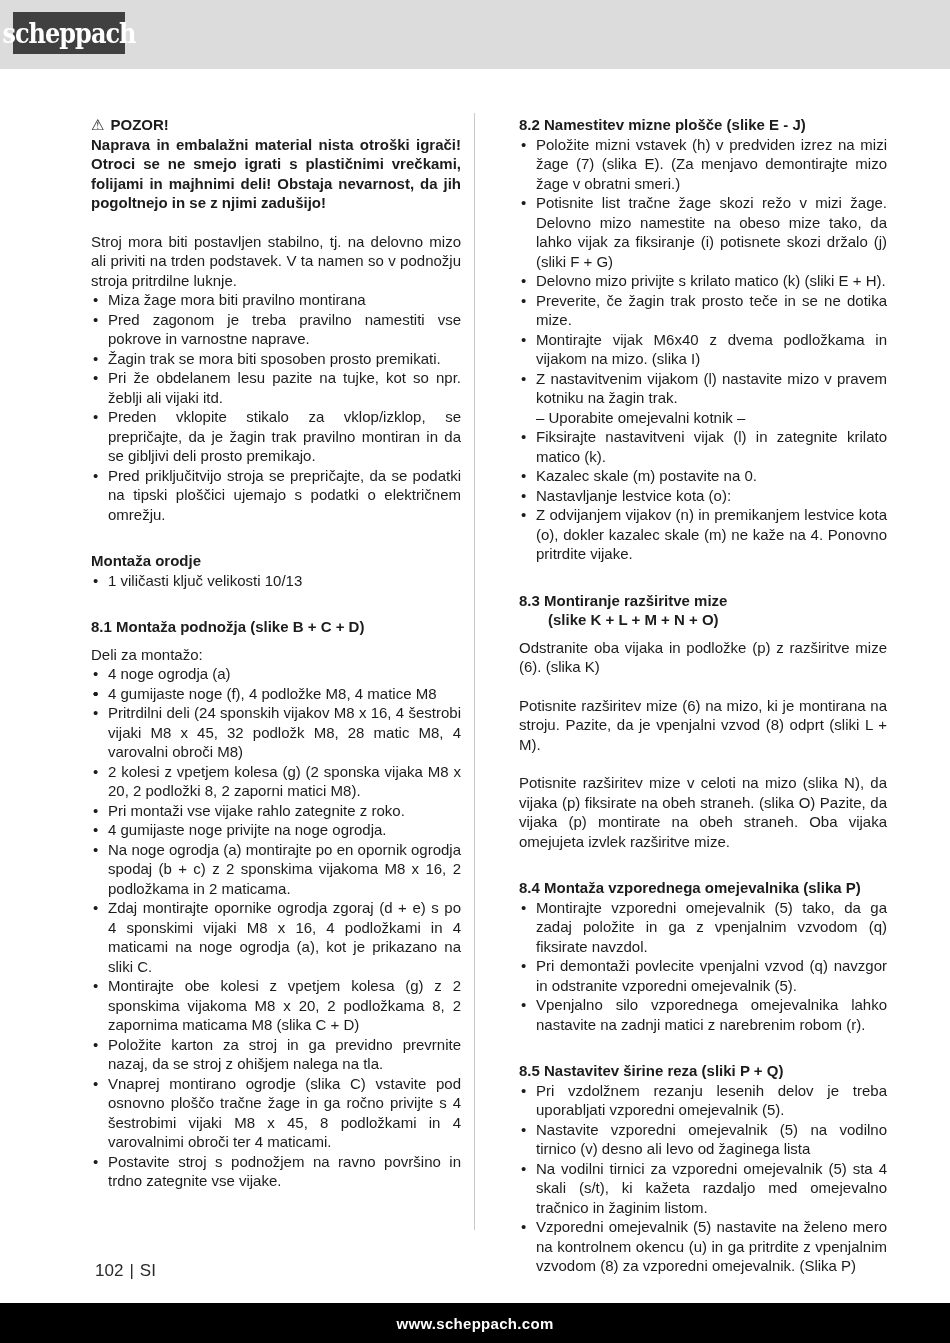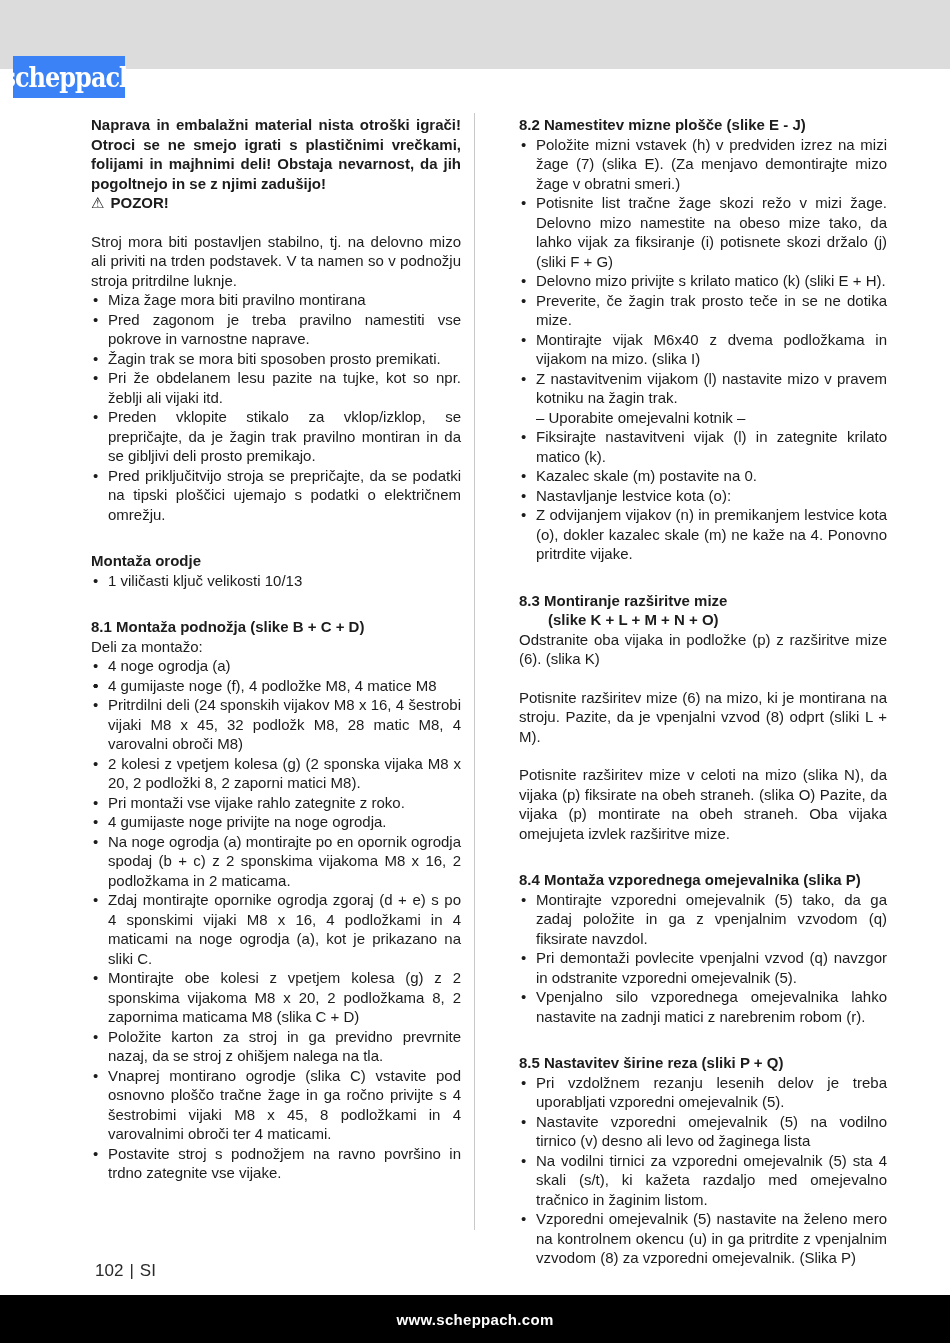--- a/index.html
+++ b/index.html
@@ -13,22 +13,22 @@
   }
 
   
   .header-band {
     position:absolute; top:0; left:0; width:950px; height:69px;
     background:#dcdcdc;
   }
   .logo-box {
     position:absolute; top:12px; left:13px;
     width:112px; height:42px;
-    background:#3b82f6;
-    display:flex; align-items:center; justify-content:center;margin-top:44px;
+    background:#404040;
+    display:flex; align-items:center; justify-content:center;
   }
   .logo-text {
     color:#ffffff;
     font-family:"DejaVu Serif", serif;
     font-weight:700;
     font-size:24px;
     letter-spacing:-1px;
     transform:scaleY(1.15);
   }
 
@@ -46,21 +46,21 @@
     position:absolute; left:474px; top:113px;
     width:1px; height:1117px;
     background:#c9c9c9;
   }
 
   
   .block { margin-top:0; }
   .block-heading { font-weight:700; margin-top:27px; }
   .block-heading .heading-line2 { padding-left:29px; }
   .block-paragraph { margin-top:19px; }
-  .block-heading + .block-paragraph { margin-top:0; }
+  .block-heading + .block-paragraph { margin-top:8px; }
   .block-bold_paragraph { font-weight:700; margin-top:0; }
   .block-warning { font-weight:700; margin-top:0; }
   .block-bullets { margin-top:0; }
   .column > .block:first-child { margin-top:0; }
 
   .warning-icon { margin-right:6px; font-weight:400; }
 
   .bullet-item { position:relative; padding-left:17px; }
   .bullet-marker {
     position:absolute; left:2px; top:0;
@@ -69,40 +69,40 @@
   .bullet-text { white-space:pre-line; }
 
   
   .page-footer-line {
     position:absolute; left:95px; top:1261px;
     font-size:17px; color:#2a2a2a;
   }
   .page-footer-line .sep { margin:0 6px; color:#2a2a2a; }
   .bottom-bar {
     position:absolute; left:0; bottom:0;
-    width:950px; height:48px;
+    width:950px; height:40px;
     background:#000000;
     display:flex; align-items:center; justify-content:center;margin-top:46px;
   }
   .bottom-bar .website {
     color:#ffffff; font-weight:700; font-size:15px; letter-spacing:0.3px;
   }
 </style>
 </head>
 <body>
 
 <div class="header-band">
   <div class="logo-box">
     <span class="logo-text">scheppach</span>
   </div>
 </div>
 
 <div id="col-left" class="column">
+    <div class="block block-warning"><span class="warning-icon">⚠</span><span>POZOR!</span></div>
     <div class="block block-bold_paragraph">Naprava in embalažni material nista otroški igrači! Otroci se ne smejo igrati s plastičnimi vrečkami, folijami in majhnimi deli! Obstaja nevarnost, da jih pogoltnejo in se z njimi zadušijo!</div>
-    <div class="block block-warning"><span class="warning-icon">⚠</span><span>POZOR!</span></div>
     <div class="block block-paragraph">Stroj mora biti postavljen stabilno, tj. na delovno mizo ali priviti na trden podstavek. V ta namen so v podnožju stroja pritrdilne luknje.</div>
     <div class="block block-bullets">
       <div class="bullet-item"><span class="bullet-marker">•</span><span class="bullet-text">Miza žage mora biti pravilno montirana</span></div>
       <div class="bullet-item"><span class="bullet-marker">•</span><span class="bullet-text">Pred zagonom je treba pravilno namestiti vse pokrove in varnostne naprave.</span></div>
       <div class="bullet-item"><span class="bullet-marker">•</span><span class="bullet-text">Žagin trak se mora biti sposoben prosto premikati.</span></div>
       <div class="bullet-item"><span class="bullet-marker">•</span><span class="bullet-text">Pri že obdelanem lesu pazite na tujke, kot so npr. žeblji ali vijaki itd.</span></div>
       <div class="bullet-item"><span class="bullet-marker">•</span><span class="bullet-text">Preden vklopite stikalo za vklop/izklop, se prepričajte, da je žagin trak pravilno montiran in da se gibljivi deli prosto premikajo.</span></div>
       <div class="bullet-item"><span class="bullet-marker">•</span><span class="bullet-text">Pred priključitvijo stroja se prepričajte, da se podatki na tipski ploščici ujemajo s podatki o električnem omrežju.</span></div>
     </div>
     <div class="block block-heading">

